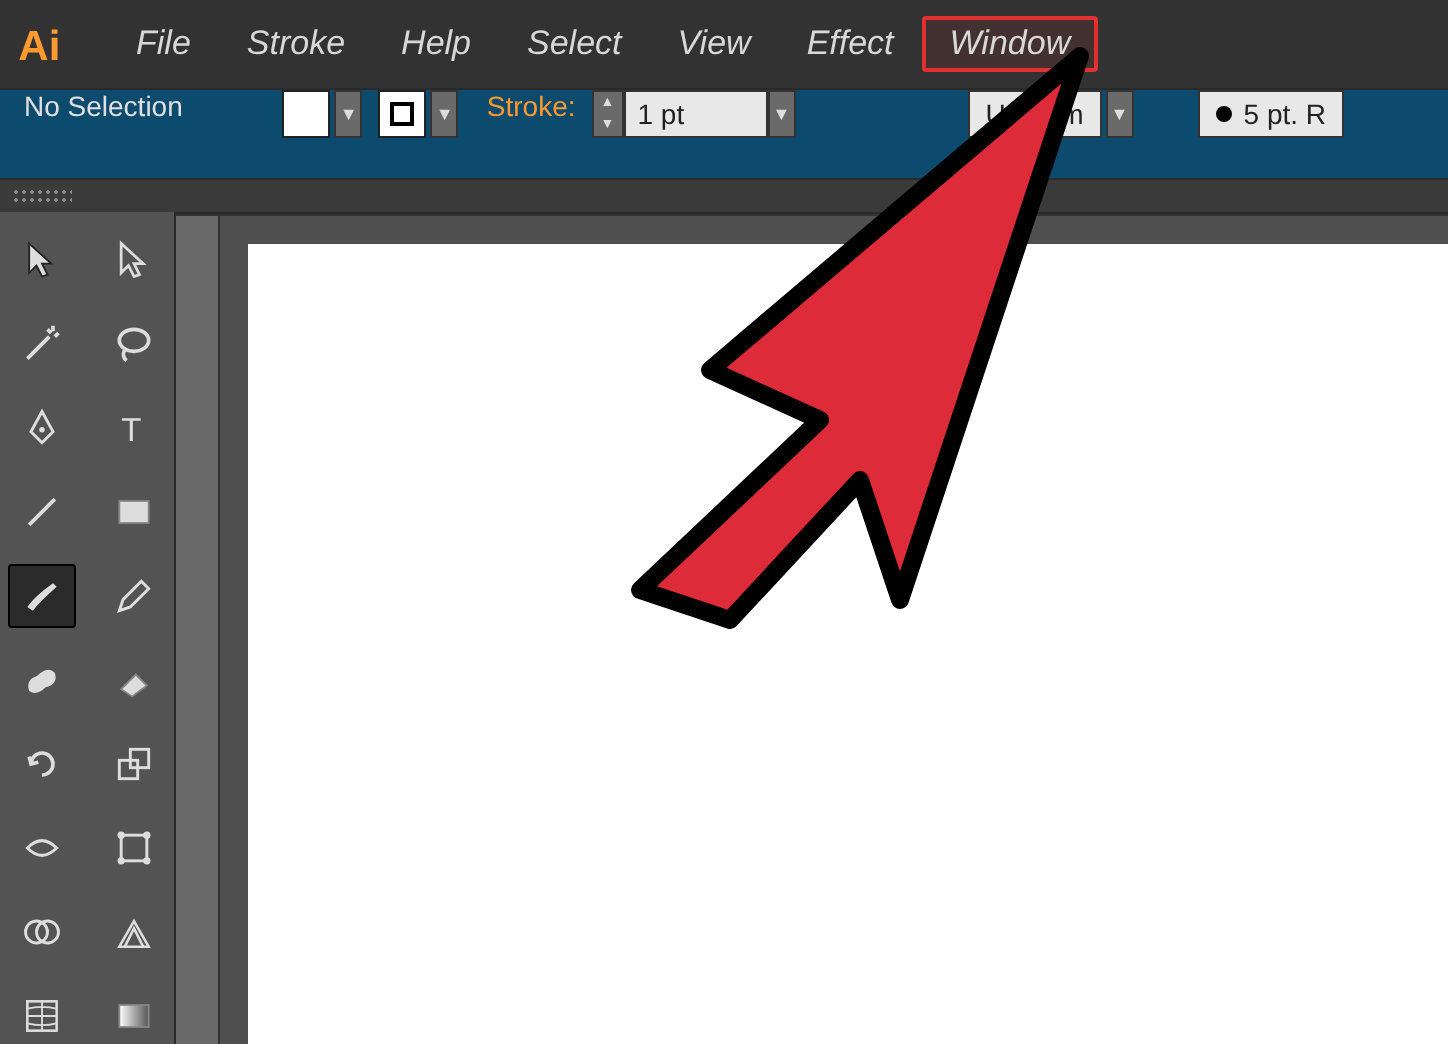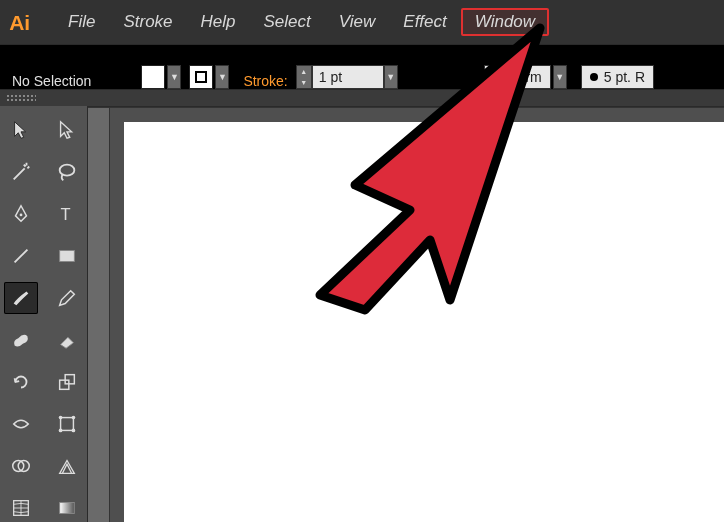--- a/index.html
+++ b/index.html
@@ -5,21 +5,21 @@
 * { margin: 0; padding: 0; box-sizing: border-box; font-family: "Segoe UI", Arial, sans-serif; }
 body { width: 724px; height: 522px; overflow: hidden; background: #4a4a4a; position: relative; }
 
 
 .menu-bar { height: 44px; background: #323232; display: flex; align-items: center; padding: 0 8px; }
 .app-logo { width: 28px; height: 28px; margin-right: 18px; display: flex; align-items: center; justify-content: center; }
 .menu-item { color: #d8d8d8; font-size: 17px; padding: 4px 14px; cursor: pointer; border-radius: 2px; font-style: italic; }
 .menu-item.highlighted { border: 2px solid #e03030; background: rgba(200,40,40,0.12); padding: 2px 12px; }
 
 
-.control-bar { height: 46px; background: #000000; display: flex; align-items: flex-end; padding: 0 6px; gap: 8px; border-top: 1px solid #2a2a2a; border-bottom: 1px solid #2a2a2a; }
+.control-bar { height: 46px; background: #0c4a6e; display: flex; align-items: flex-start; padding: 0 6px; gap: 8px; border-top: 1px solid #2a2a2a; border-bottom: 1px solid #2a2a2a; }
 .no-selection { color: #e0e0e0; font-size: 14px; padding: 0 6px; }
 .swatch-group { display: flex; align-items: center; gap: 2px; }
 .swatch { width: 24px; height: 24px; border: 1px solid #222; }
 .swatch.white { background: #fff; }
 .swatch.stroke-box { background: #fff; position: relative; }
 .swatch.stroke-box::after { content: ""; position: absolute; inset: 5px; border: 2px solid #000; }
 .dd-caret { width: 14px; height: 24px; background: #6a6a6a; display: flex; align-items: center; justify-content: center; color: #ddd; font-size: 9px; border: 1px solid #333; }
 .lbl-stroke { color: #ff9a2e; font-size: 14px; margin-left: 6px; }
 .stepper { display: flex; align-items: center; }
 .stepper-btns { width: 16px; height: 24px; background: #6a6a6a; border: 1px solid #333; display: flex; flex-direction: column; }
@@ -89,21 +89,21 @@
         <span>▼</span>
       </div>
     <div class="num-field">1 pt</div>
     <div class="dd-caret">▼</div>
   </div>
   <div style="width:70px"></div>
   <div class="swatch-group">
     <div class="drop-field">Uniform</div>
     <div class="dd-caret">▼</div>
   </div>
-  <div class="swatch-group" style="margin-left:6px">
+  <div class="swatch-group" style="margin-left:24px">
     <div class="drop-field">
       <span class="bullet"></span>
       <span>5 pt. R</span>
     </div>
   </div>
 </div>
 
 <div class="grip-row">
   <div class="grip"></div>
 </div>

